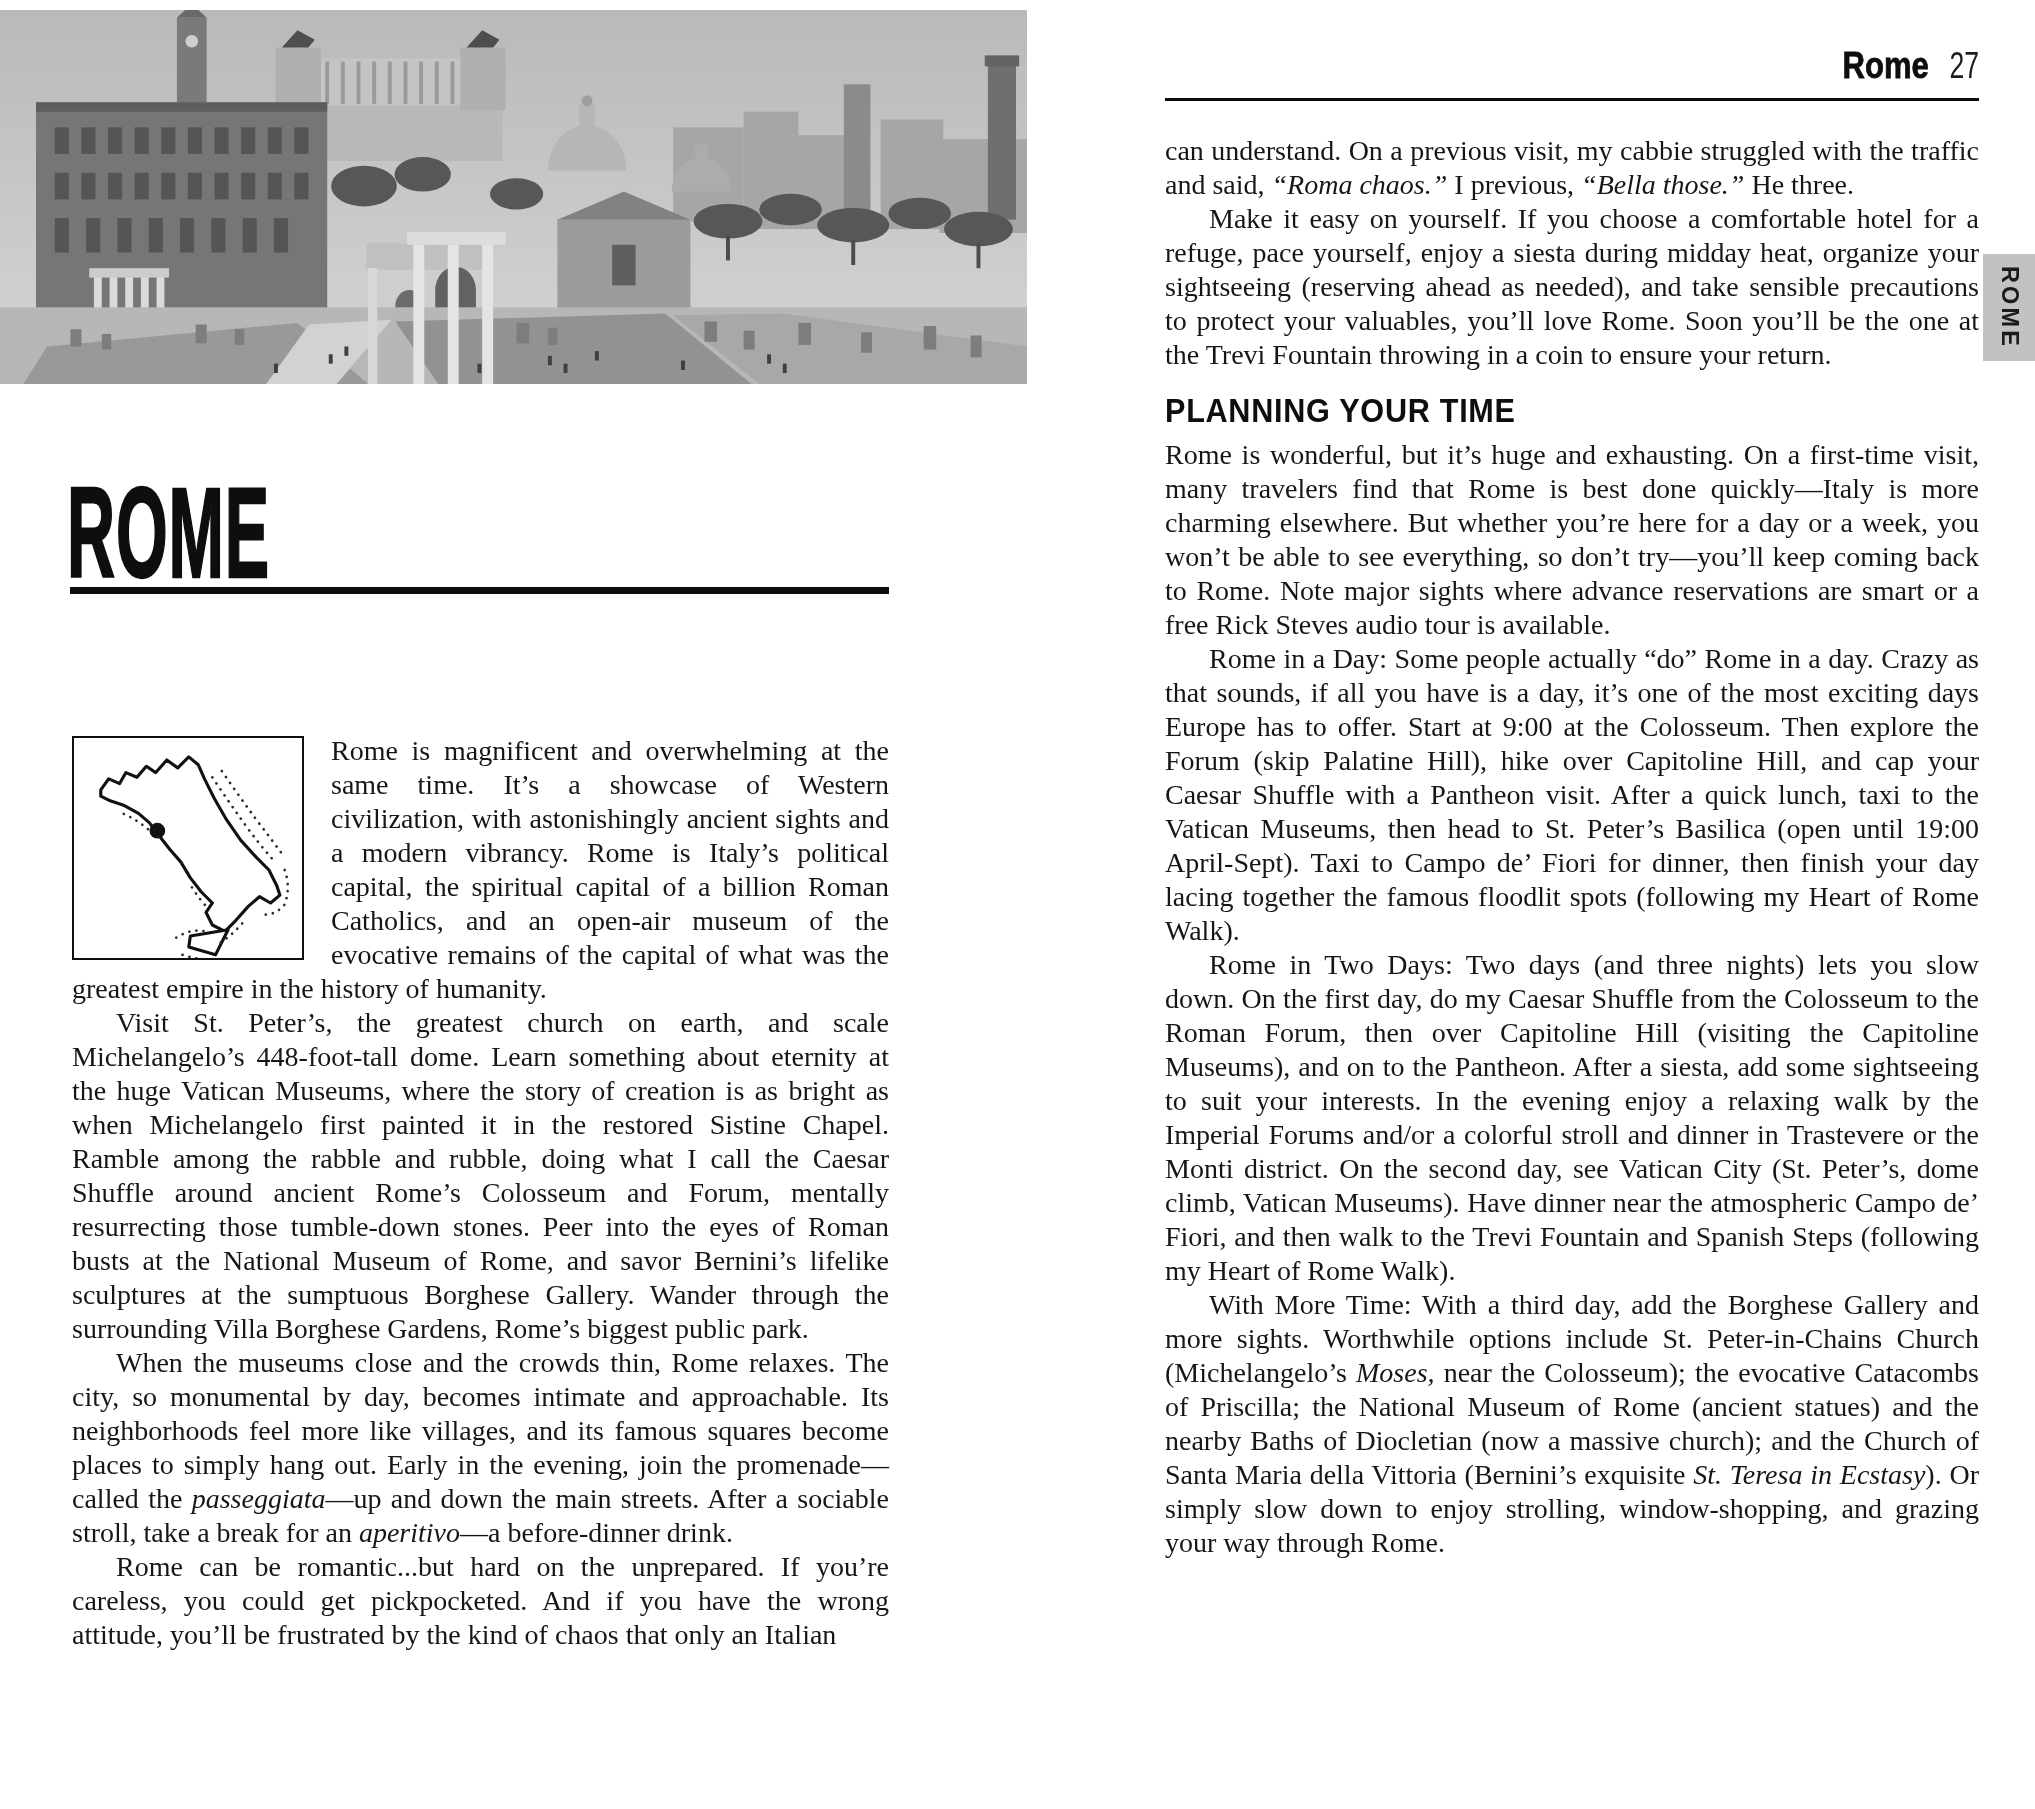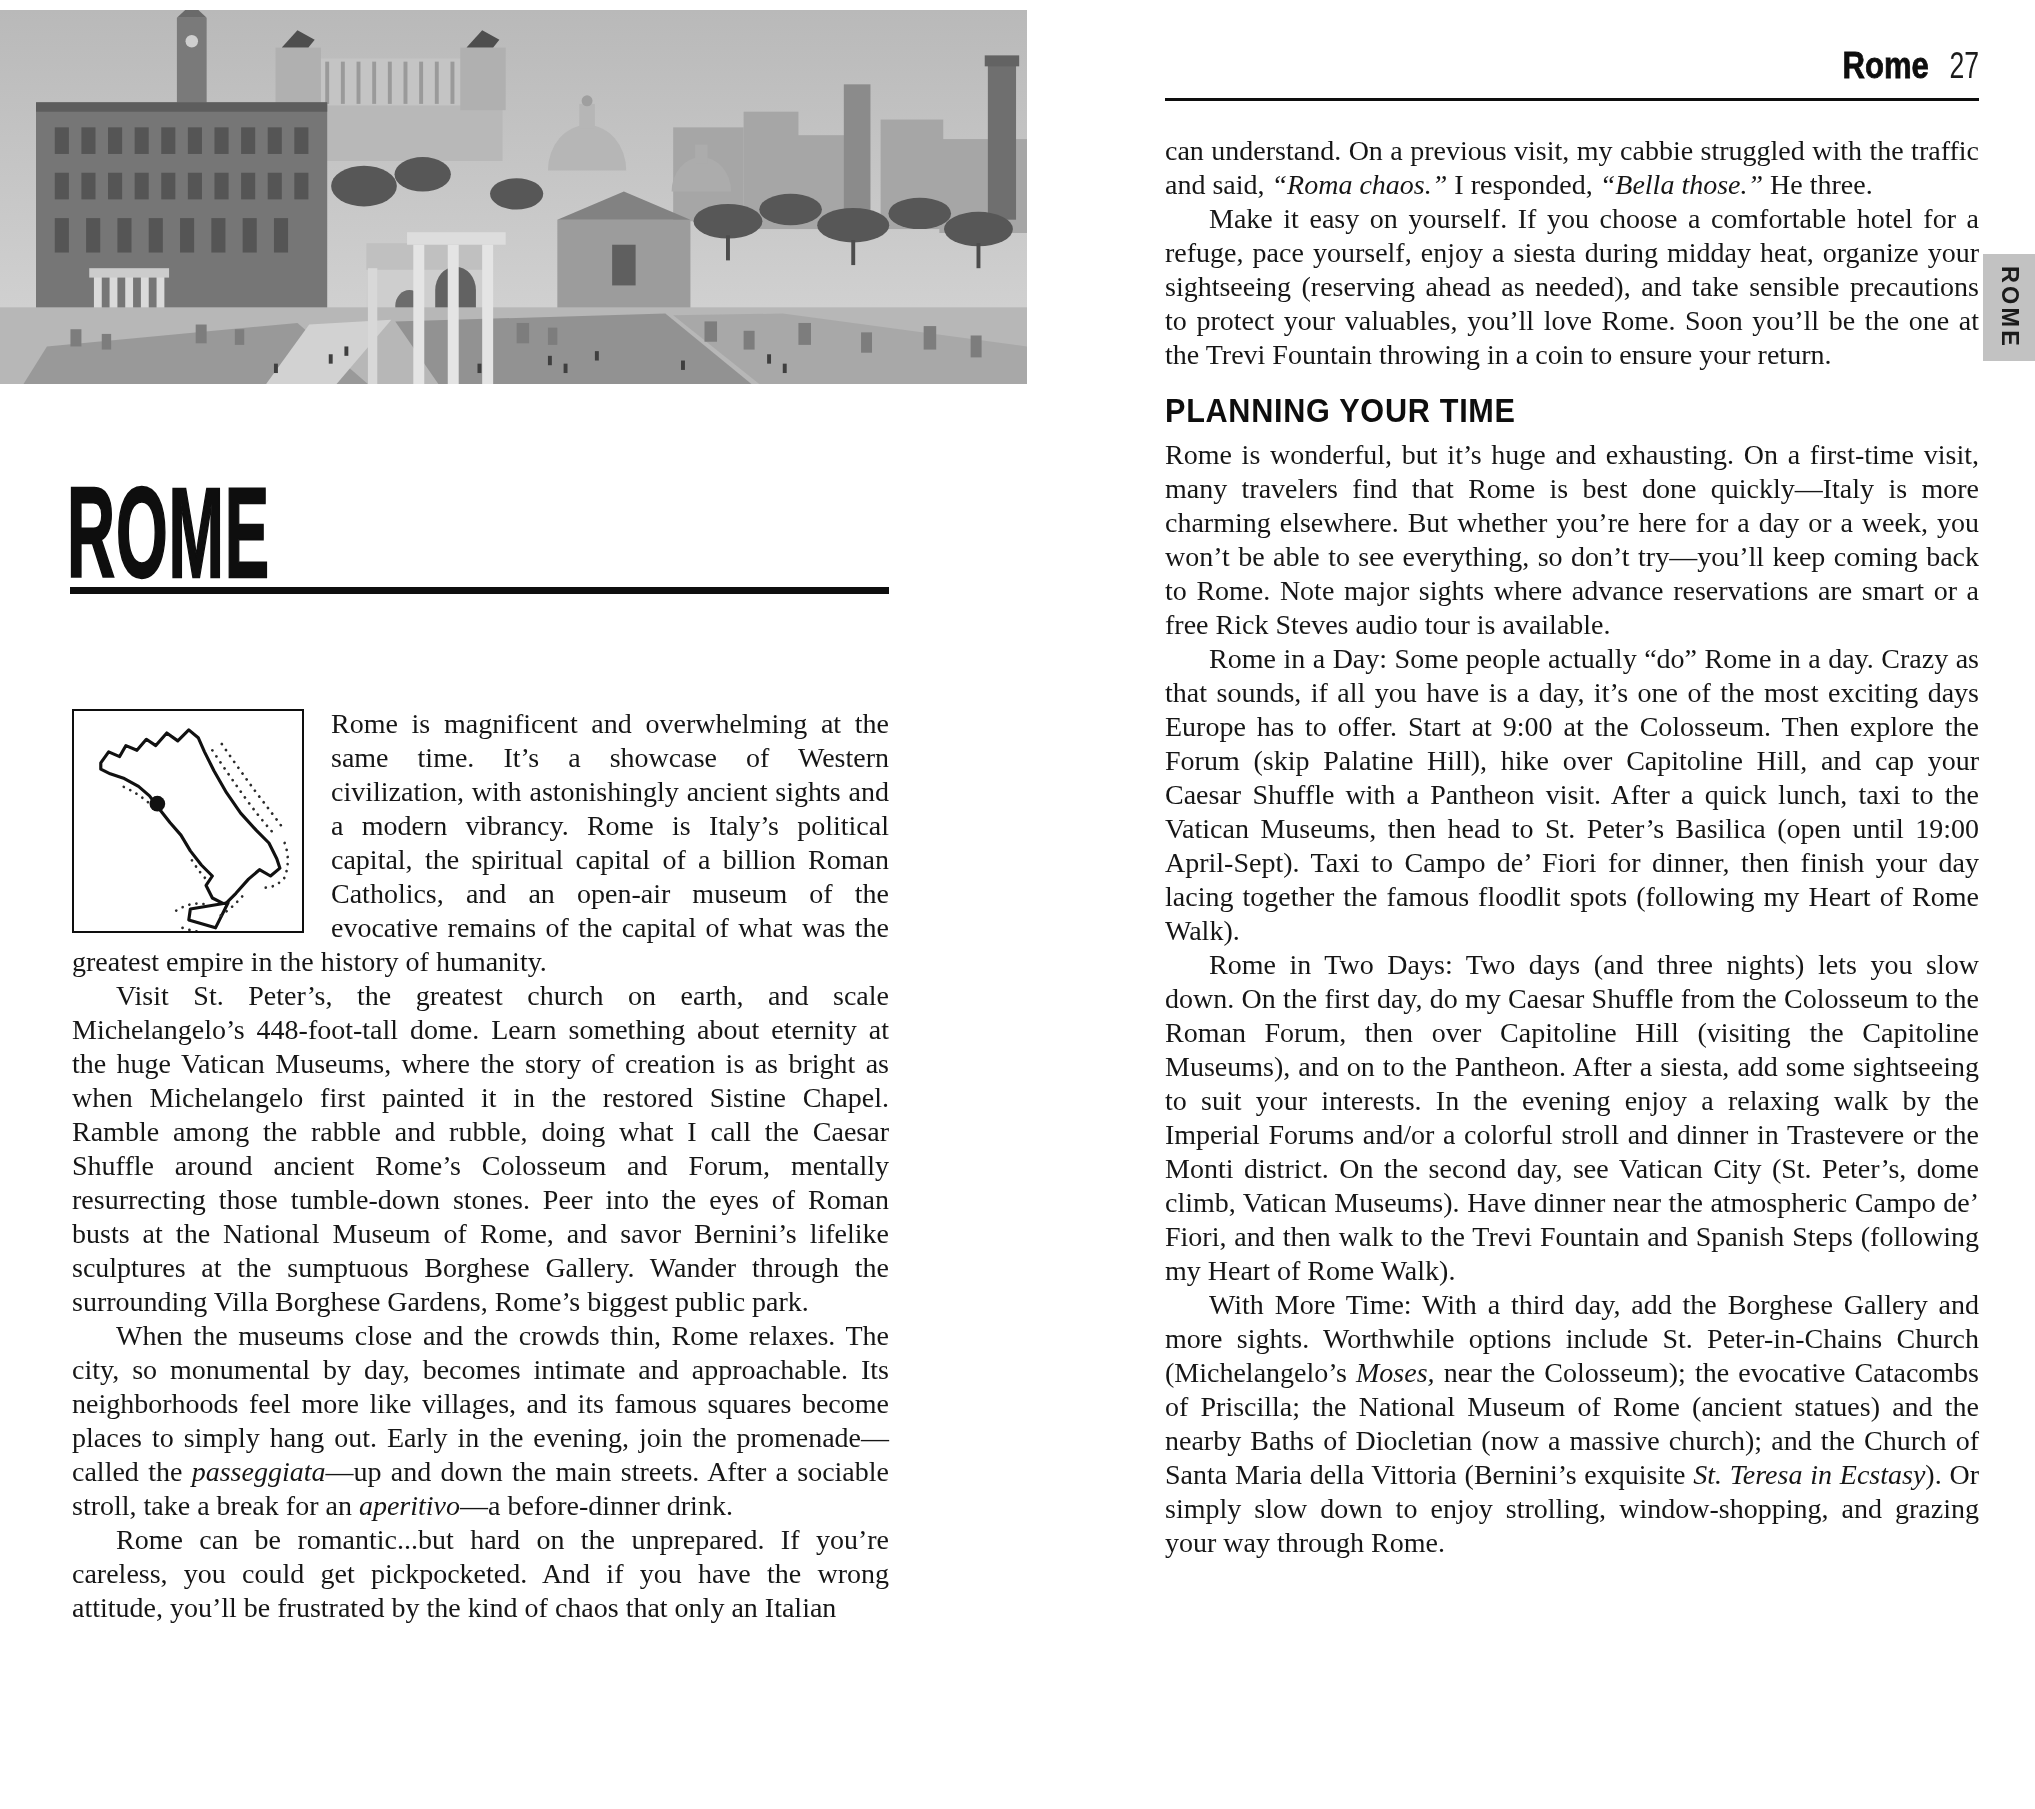--- a/index.html
+++ b/index.html
@@ -14,21 +14,21 @@
 
   
   .chapter-title {
     position:absolute; left:67px; top:478px;
     font-family:"Liberation Sans", sans-serif; font-weight:700;
     font-size:128px; line-height:110px; color:#0e0e0e;
     transform:scaleX(0.52); transform-origin:left top;
     -webkit-text-stroke:2.3px #0e0e0e; letter-spacing:1.6px;
   }
   .title-rule { position:absolute; left:70px; top:587px; width:819px; height:7px; background:#0e0e0e; }
-  .left-col { position:absolute; left:72px; top:707px; width:817px; }
+  .left-col { position:absolute; left:72px; top:734px; width:817px; }
   .map-box {
     float:left; width:232px; height:224px; border:2.3px solid #0e0e0e;
     margin:2.3px 27px 7.8px 0; background:#ffffff;
   }
   .map-box svg { display:block; width:100%; height:100%; }
 
   
   .bodytext p {
     font-size:28px; line-height:34px; text-align:justify;
     color:#161616;
@@ -259,21 +259,21 @@
     <p class="ind"><span>Rome can be romantic...but hard on the unprepared. If you’re careless, you could get pickpocketed. And if you have the wrong attitude, you’ll be frustrated by the kind of chaos that only an Italian</span></p>
   </div>
 
   <div class="right-col bodytext">
     <div class="rc-header">
       <span class="rc-chapter">Rome</span>
       <span class="rc-pagenum">27</span>
     </div>
     <div class="rc-rule"></div>
     <div class="rc-body">
-      <p><span>can understand. On a previous visit, my cabbie struggled with the traffic and said, </span><i>“Roma chaos.”</i><span> I responded, </span><i>“Bella those.”</i><span> He three.</span></p>
+      <p><span>can understand. On a previous visit, my cabbie struggled with the traffic and said, </span><i>“Roma chaos.”</i><span> I previous, </span><i>“Bella those.”</i><span> He three.</span></p>
       <p class="ind"><span>Make it easy on yourself. If you choose a comfortable hotel for a refuge, pace yourself, enjoy a siesta during midday heat, organize your sightseeing (reserving ahead as needed), and take sensible precautions to protect your valuables, you’ll love Rome. Soon you’ll be the one at the Trevi Fountain throwing in a coin to ensure your return.</span></p>
       <div class="rc-heading">PLANNING YOUR TIME</div>
       <p><span>Rome is wonderful, but it’s huge and exhausting. On a first-time visit, many travelers find that Rome is best done quickly—Italy is more charming elsewhere. But whether you’re here for a day or a week, you won’t be able to see everything, so don’t try—you’ll keep coming back to Rome. Note major sights where advance reservations are smart or a free Rick Steves </span><b>audio tour</b><span> is available.</span></p>
       <p class="ind"><b>Rome in a Day:</b><span> Some people actually “do” Rome in a day. Crazy as that sounds, if all you have is a day, it’s one of the most exciting days Europe has to offer. Start at 9:00 at the Colosseum. Then explore the Forum (skip Palatine Hill), hike over Capitoline Hill, and cap your Caesar Shuffle with a Pantheon visit. After a quick lunch, taxi to the Vatican Museums, then head to St. Peter’s Basilica (open until 19:00 April-Sept). Taxi to Campo de’ Fiori for dinner, then finish your day lacing together the famous floodlit spots (following my Heart of Rome Walk).</span></p>
       <p class="ind"><b>Rome in Two Days:</b><span> Two days (and three nights) lets you slow down. On the first day, do my Caesar Shuffle from the Colosseum to the Roman Forum, then over Capitoline Hill (visiting the Capitoline Museums), and on to the Pantheon. After a siesta, add some sightseeing to suit your interests. In the evening enjoy a relaxing walk by the Imperial Forums and/or a colorful stroll and dinner in Trastevere or the Monti district. On the second day, see Vatican City (St. Peter’s, dome climb, Vatican Museums). Have dinner near the atmospheric Campo de’ Fiori, and then walk to the Trevi Fountain and Spanish Steps (following my Heart of Rome Walk).</span></p>
       <p class="ind"><b>With More Time:</b><span> With a third day, add the Borghese Gallery and more sights. Worthwhile options include St. Peter-in-Chains Church (Michelangelo’s </span><i>Moses,</i><span> near the Colosseum); the evocative Catacombs of Priscilla; the National Museum of Rome (ancient statues) and the nearby Baths of Diocletian (now a massive church); and the Church of Santa Maria della Vittoria (Bernini’s exquisite </span><i>St. Teresa in Ecstasy</i><span>). Or simply slow down to enjoy strolling, window-shopping, and grazing your way through Rome.</span></p>
     </div>
   </div>
 
   <div class="side-tab">

